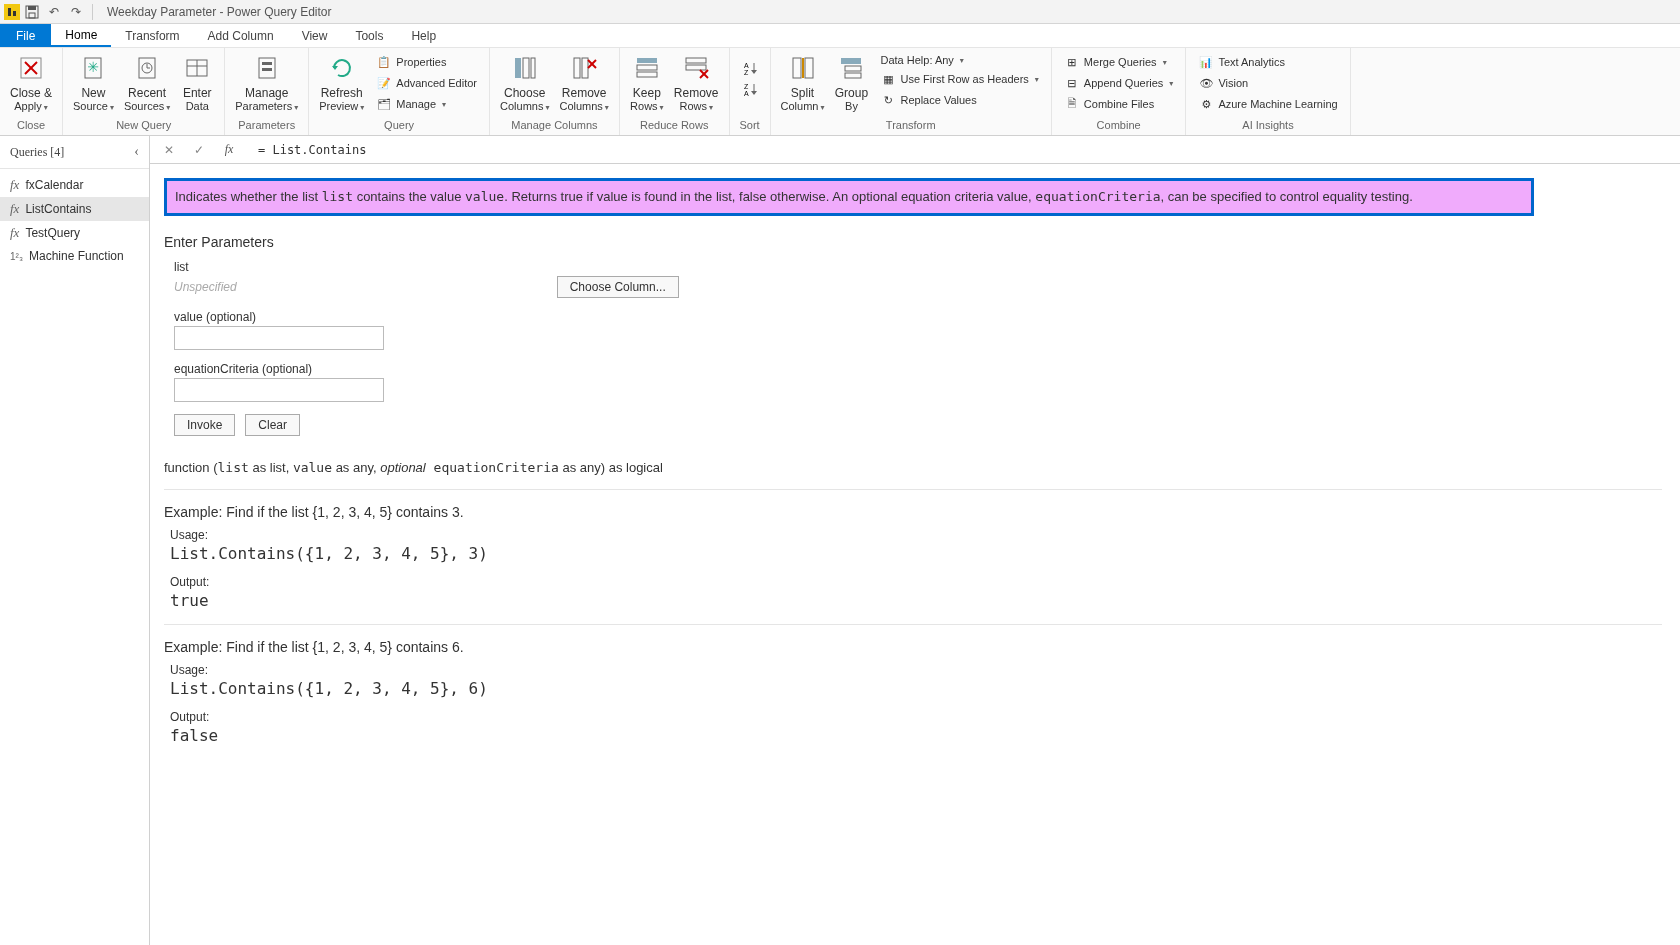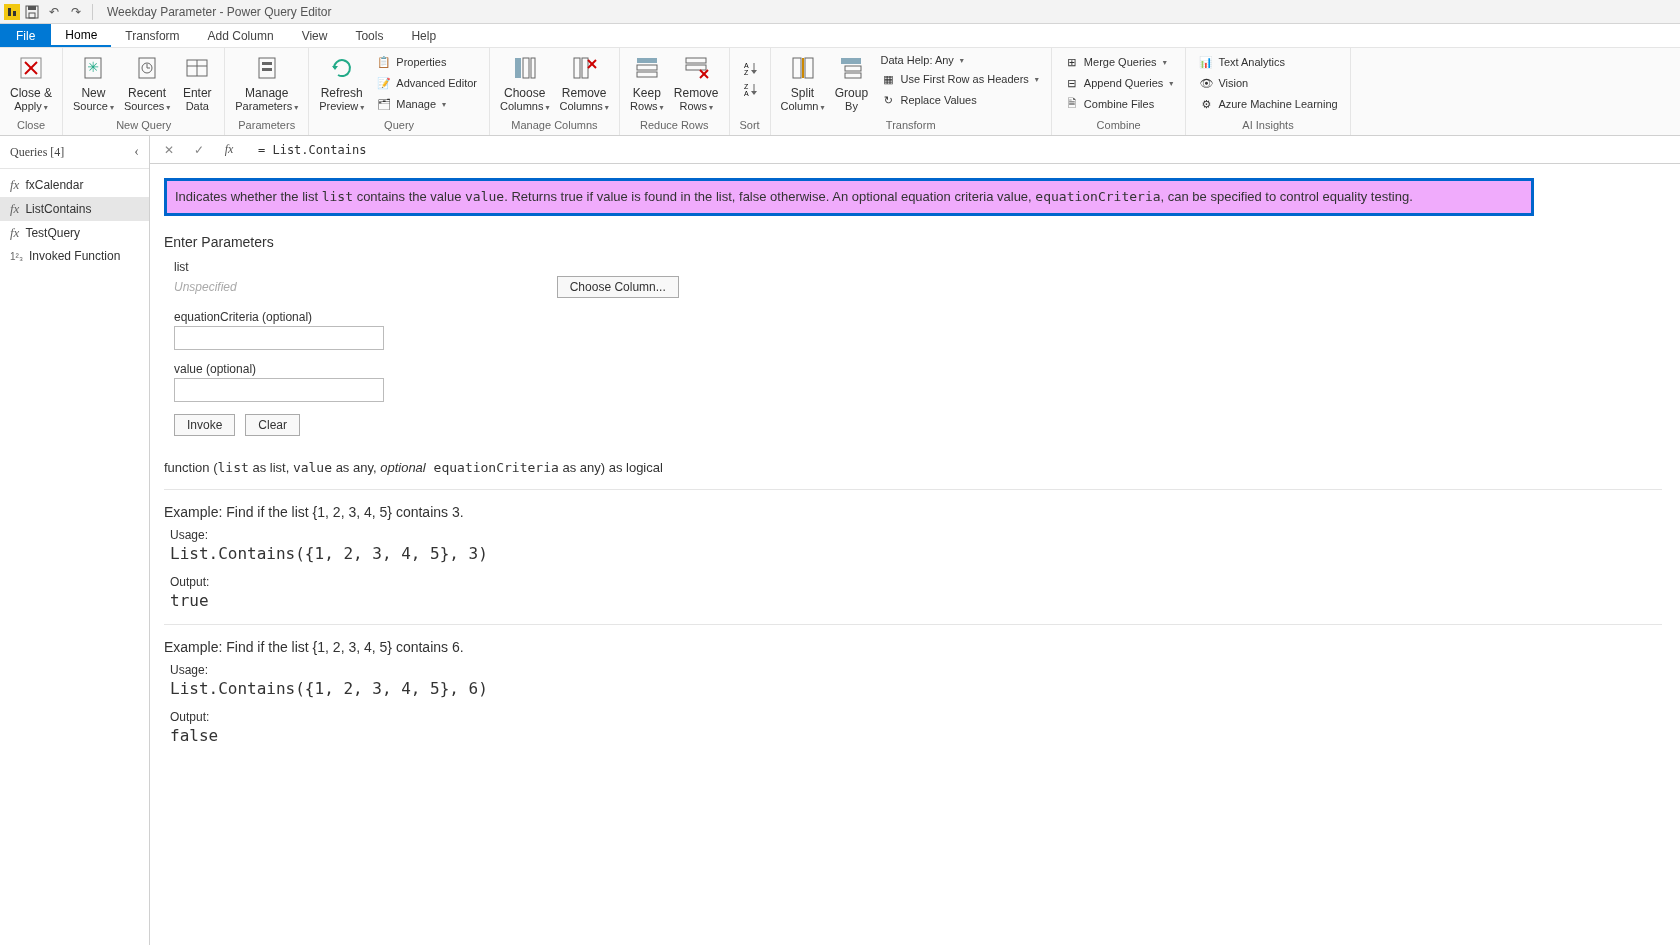--- a/index.html
+++ b/index.html
@@ -401,21 +401,21 @@
       <div class="query-item selected">
         <span class="qicon">fx</span>
         <span>ListContains</span>
       </div>
       <div class="query-item">
         <span class="qicon">fx</span>
         <span>TestQuery</span>
       </div>
       <div class="query-item">
         <span class="qicon num">1²₃</span>
-        <span>Invoked Function</span>
+        <span>Machine Function</span>
       </div>
     </div>
   </div>
 
   <div class="main-area">
     <div class="formula-bar">
       <div class="fb-btn">✕</div>
       <div class="fb-btn">✓</div>
       <div class="fb-btn fx">fx</div>
       <div class="formula">= List.Contains</div>
@@ -431,26 +431,26 @@
 
       <div class="param-block">
         <div class="param-label">list</div>
         <div style="display:flex;align-items:center;">
           <span class="unspecified">Unspecified</span>
           <button class="btn choose-col" style="margin-left:320px;">Choose Column...</button>
         </div>
       </div>
 
       <div class="param-block">
+        <div class="param-label">value (optional)</div>
+        <input class="text-input" style="">
+      </div>
+
+      <div class="param-block">
         <div class="param-label">equationCriteria (optional)</div>
-        <input class="text-input" style="">
-      </div>
-
-      <div class="param-block">
-        <div class="param-label">value (optional)</div>
         <input class="text-input" style="">
       </div>
 
       <div class="btn-row">
         <button class="btn">Invoke</button>
         <button class="btn">Clear</button>
       </div>
 
       <div class="sig">
         <span>function (</span><code>list</code><span> as list, </span><code>value</code><span> as any, </span><i>optional</i><code> equationCriteria</code><span> as any) as logical</span>

